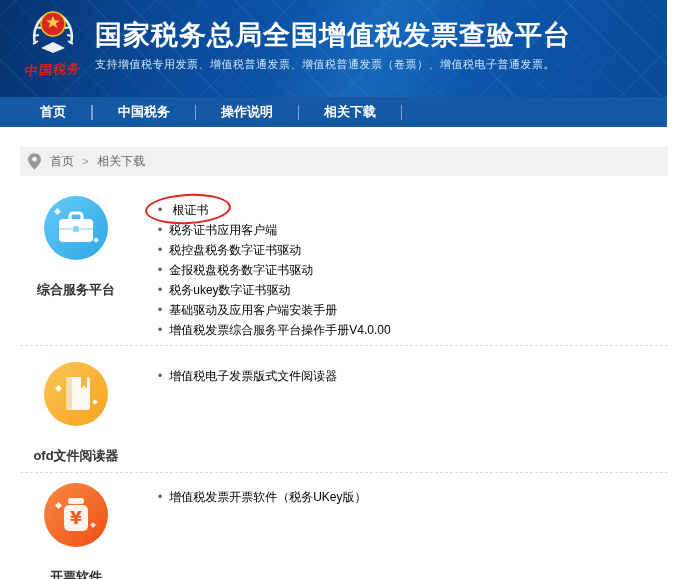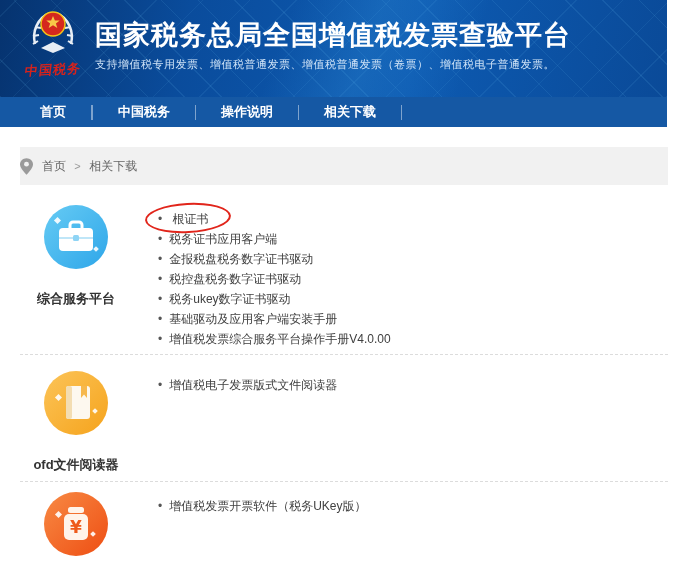--- a/index.html
+++ b/index.html
@@ -39,22 +39,22 @@
   }
   .nav-sep { width:1px; height:15px; background:rgba(255,255,255,0.45); }
   .chev {
     width:0; height:0; margin-left:6px;
     border-left:4px solid transparent; border-right:4px solid transparent;
     border-top:5px solid #fff;
   }
 
   
   .breadcrumb-bar {
-    margin:20px 22px 0 20px; height:38px; background:#f1f1f1;
-    display:flex; align-items:center; 
+    margin:20px 22px 0 20px; height:29px; background:#f1f1f1;
+    display:flex; align-items:center; padding-left:8px;
   }
   .breadcrumb-bar .crumb-text { font-size:12px; color:#666; margin-left:9px; }
   .crumb-sep { color:#999; margin:0 5px; font-size:11px; }
   .crumb-home { cursor:pointer; }
 
   
   .content { margin:0 22px 0 20px; }
   .dl-section {
     display:flex; align-items:flex-start;
     border-bottom:1px dashed #dcdcdc;
@@ -68,21 +68,21 @@
     display:flex; align-items:center; justify-content:center;
   }
   .circle-blue   { background:linear-gradient(135deg,#66cbf4 0%,#2fa 40%,#2ea6e9 100%);
                    background:linear-gradient(135deg,#66cbf4 0%,#2ea6e9 100%); }
   .circle-orange { background:linear-gradient(135deg,#fcc458 0%,#f5a31c 100%); }
   .circle-red    { background:linear-gradient(135deg,#f88a44 0%,#ee4e13 100%); }
   .cat-label { font-size:13px; font-weight:bold; color:#333; margin-top:21px; white-space:nowrap; }
 
   .link-list { list-style:none; padding:4px 0 0 36px; }
   .link-item {
-    font-size:12px; color:#404040; line-height:20px; cursor:pointer;
+    font-size:12px; color:#000000; line-height:20px; cursor:pointer;
     position:relative; white-space:nowrap;
   }
   .link-item::before { content:"•"; color:#555; margin-right:7px; }
   .red-circle {
     position:absolute; left:-13px; top:-6px; width:86px; height:30px;
     border:2px solid #e1251b; border-radius:50%;
     transform:rotate(-3deg); pointer-events:none;
   }
 </style>
 </head>
@@ -147,22 +147,22 @@
           </svg>
         </div>
         <div class="cat-label">综合服务平台</div>
       </div>
       <ul class="link-list">
         <li class="link-item">
           <span>根证书</span>
           <span class="red-circle"></span>
         </li>
         <li class="link-item">税务证书应用客户端</li>
+        <li class="link-item">税控盘税务数字证书驱动</li>
         <li class="link-item">金报税盘税务数字证书驱动</li>
-        <li class="link-item">税控盘税务数字证书驱动</li>
         <li class="link-item">税务ukey数字证书驱动</li>
         <li class="link-item">基础驱动及应用客户端安装手册</li>
         <li class="link-item">增值税发票综合服务平台操作手册V4.0.00</li>
       </ul>
     </section>
 
     <section class="dl-section sec-2">
       <div class="icon-block">
         <div class="icon-circle circle-orange">
           <svg width="64" height="64" viewBox="0 0 64 64">

